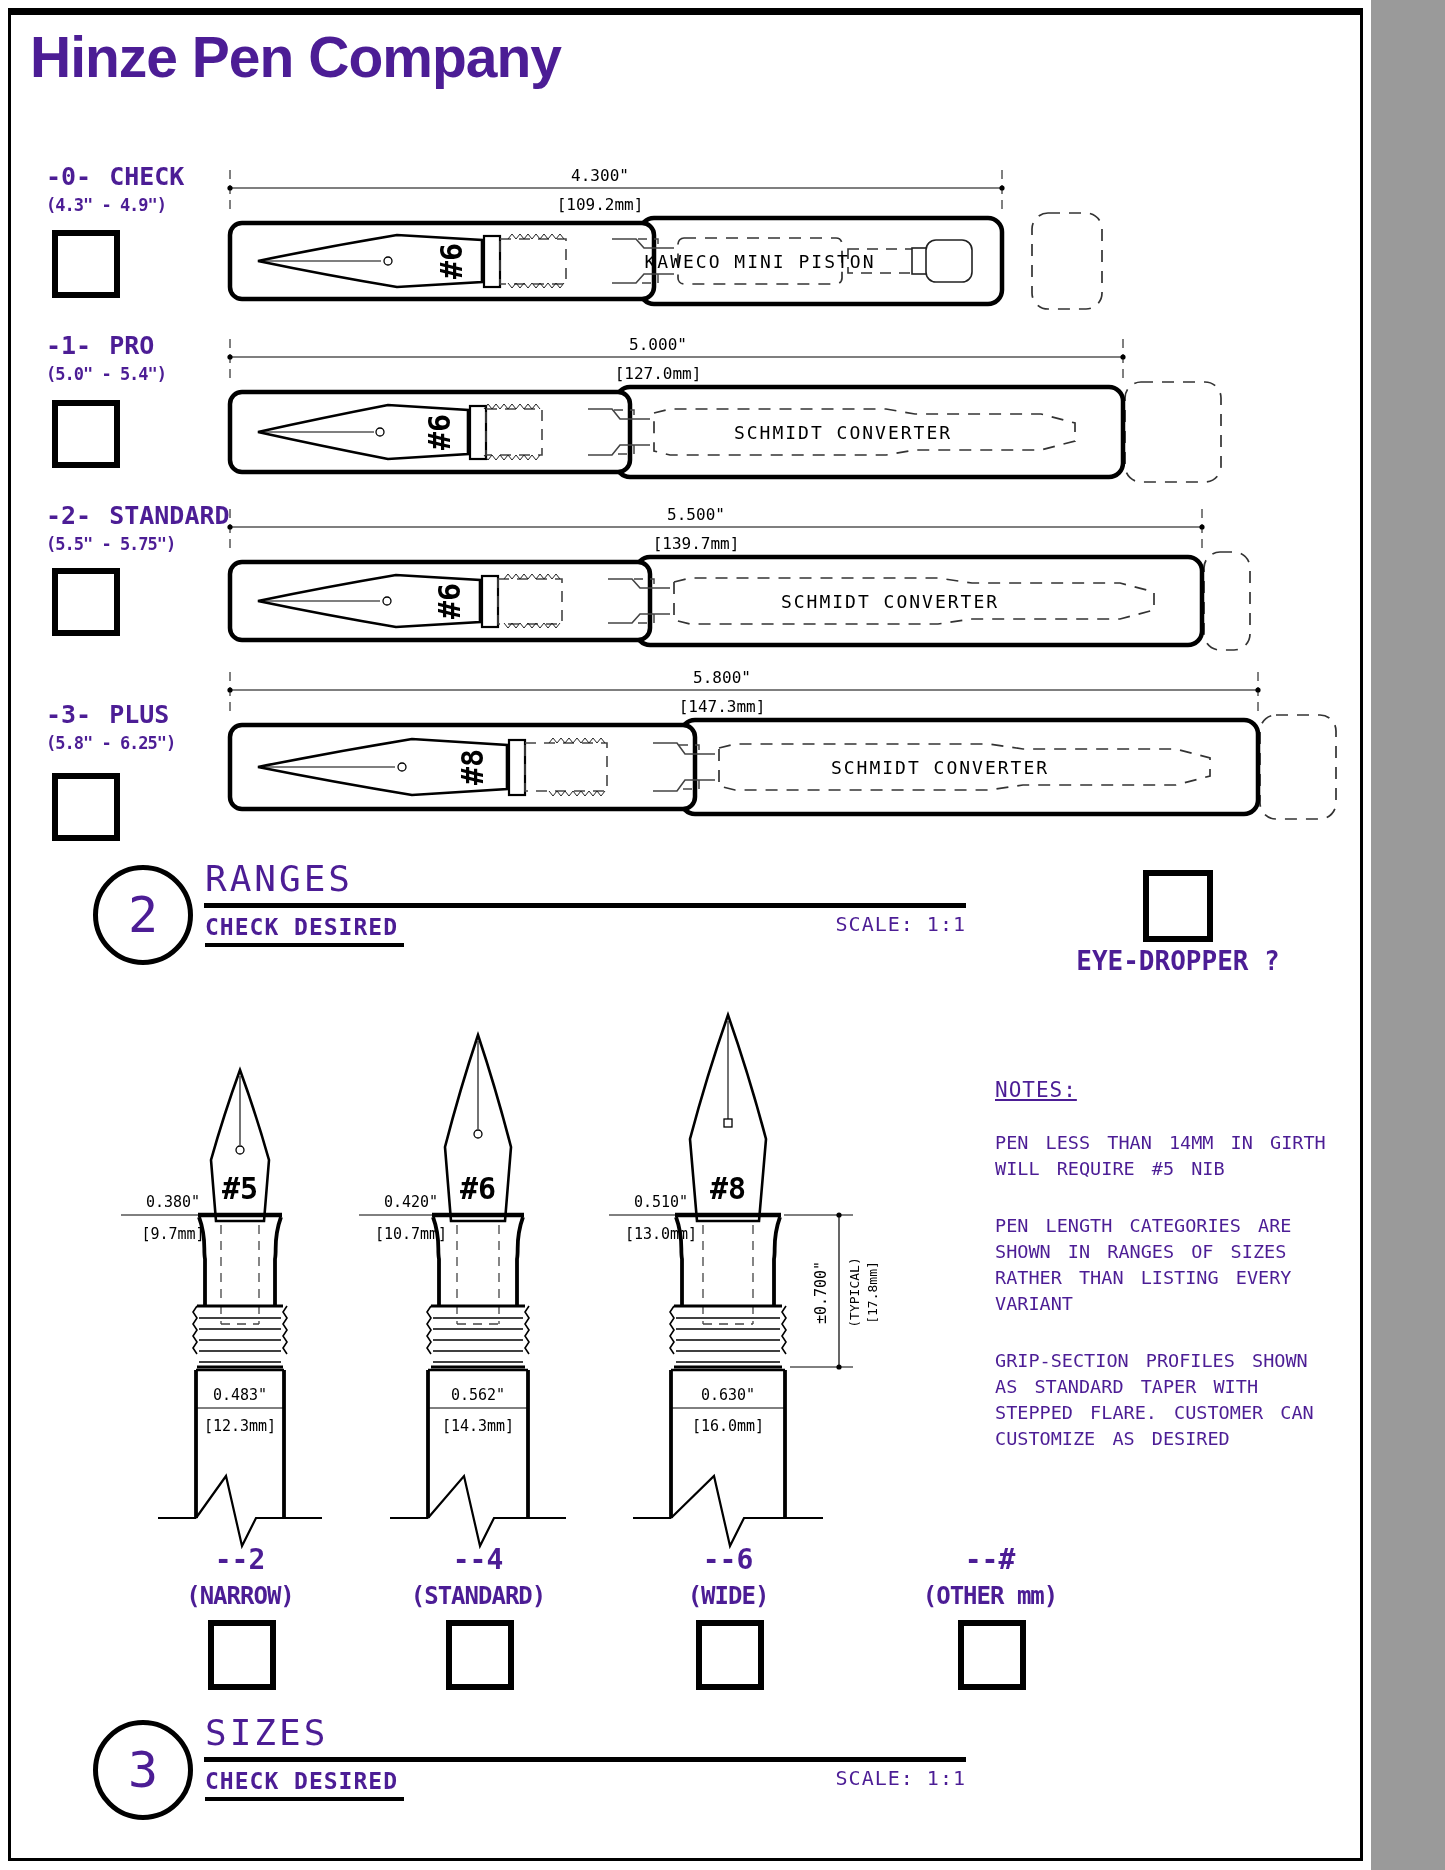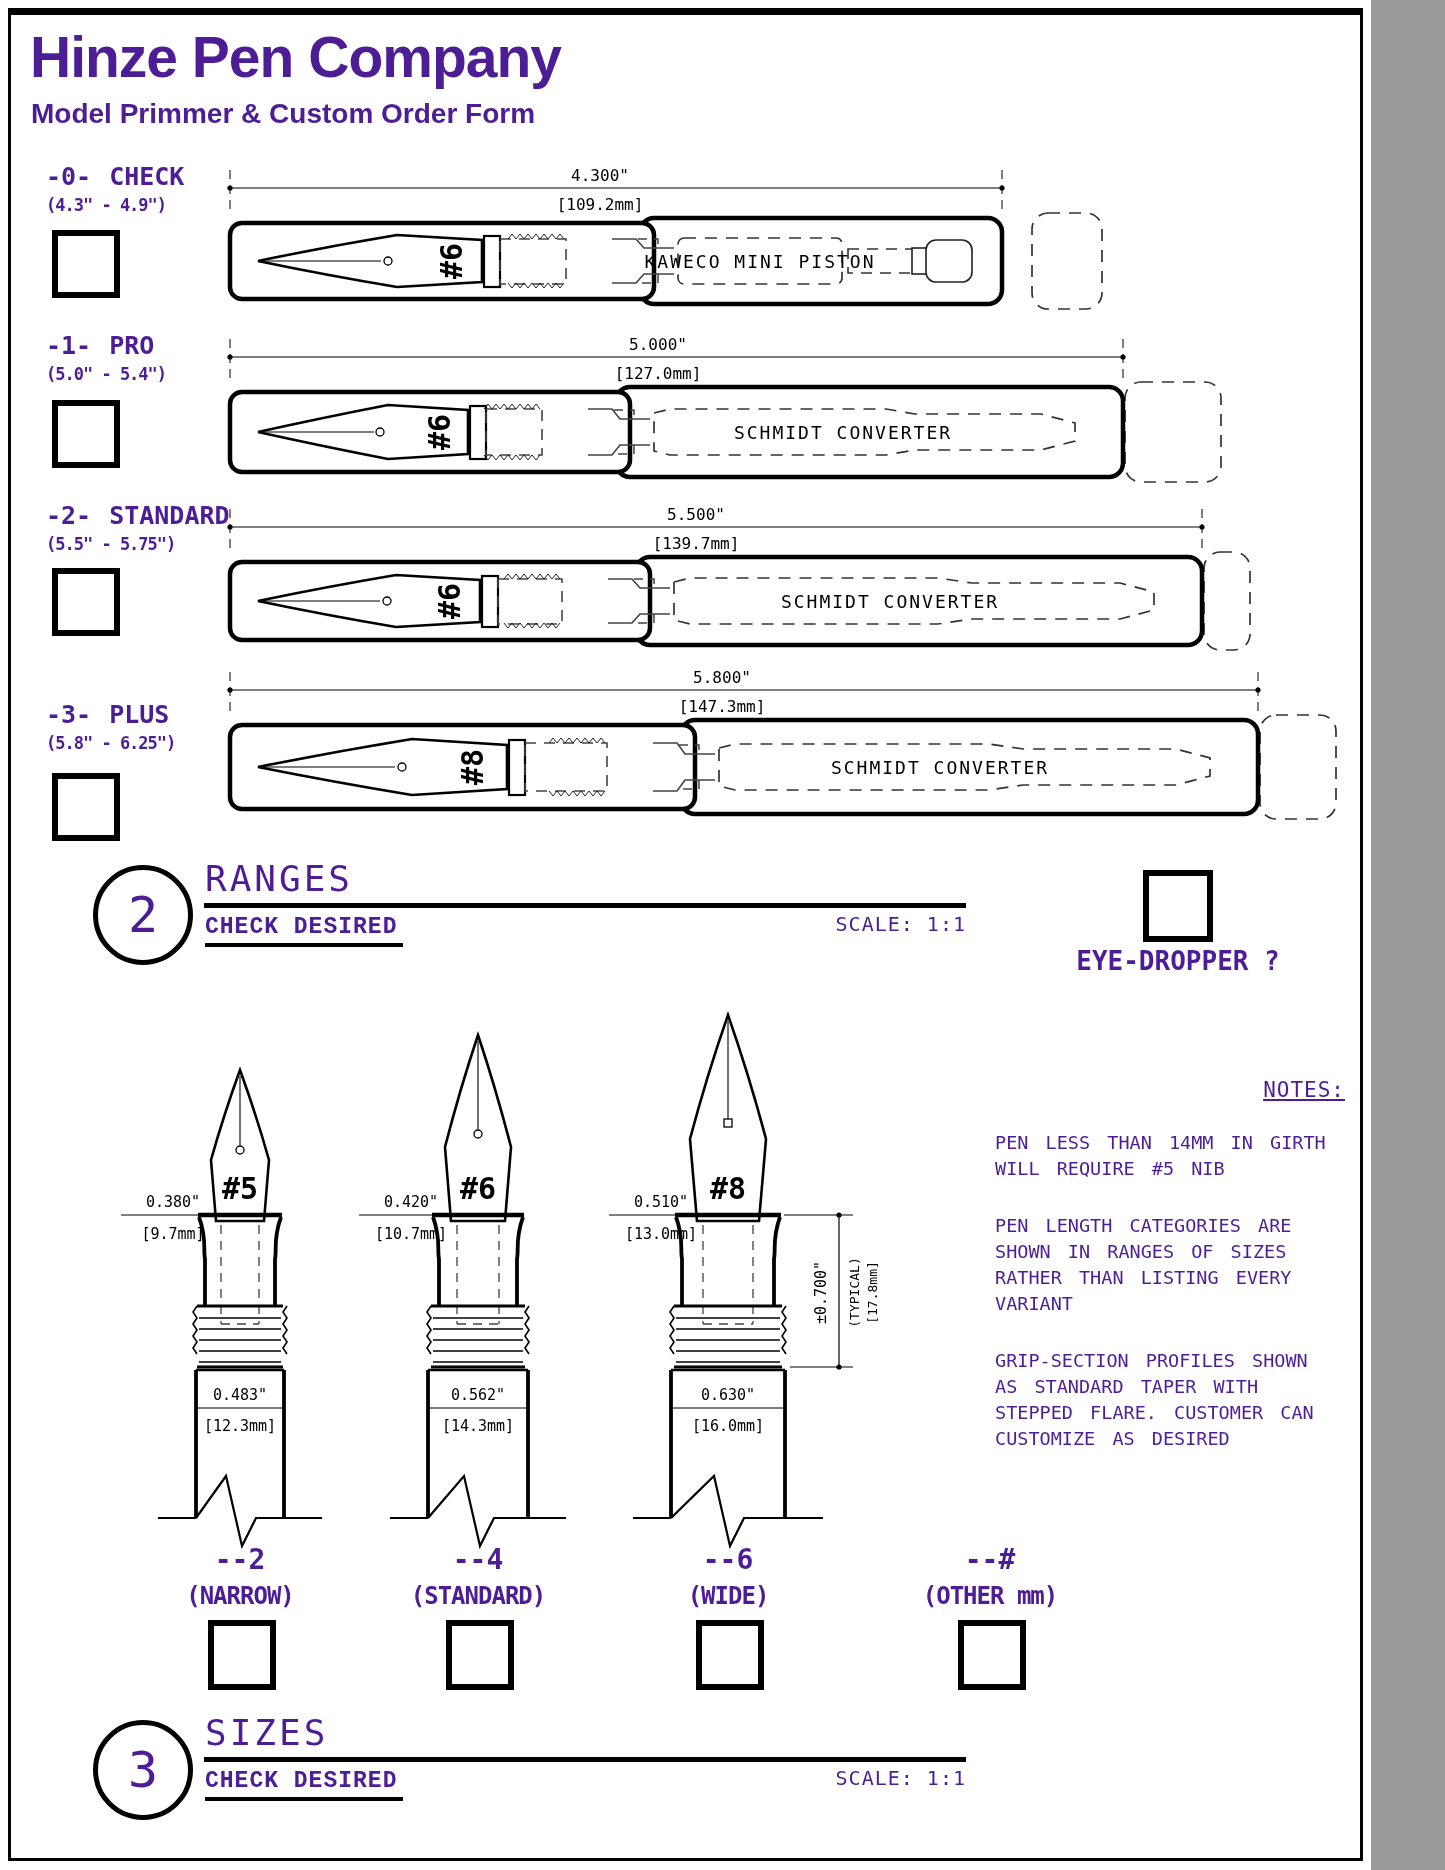--- a/index.html
+++ b/index.html
@@ -24,42 +24,41 @@
 
   .cb{position:absolute;background:#fff;border:6px solid #000;}
   .cb-len{width:56px;height:56px;border-width:6px;}
   .cb-w{width:56px;height:58px;border-width:6px;}
 
   .num-circle{width:90px;height:90px;border:5px solid #000;border-radius:50%;
               display:flex;align-items:center;justify-content:center;font-size:50px;}
   .sec-title{font-size:36px;letter-spacing:3px;}
   .sec-line{height:5px;background:#000;}
   .sec-check{font-size:23px;font-weight:bold;border-bottom:4px solid #000;padding:0 6px 3px 0;
-             letter-spacing:1px;font-family:Liberation Mono, monospace;}
+             letter-spacing:1px;}
   .sec-scale{font-size:20px;letter-spacing:1px;}
 
   .eyedrop-label{font-size:26px;font-weight:bold;text-align:center;letter-spacing:0;}
 
   .notes{left:995px;top:1078px;width:350px;}
   .notes h3{font-size:21px;font-weight:normal;text-decoration:underline;margin:0 0 28px 0;
-            letter-spacing:1px;text-align:right;}
+            letter-spacing:1px;}
   .notes p{font-size:18.5px;line-height:1.42;margin:0 0 30px 0;word-spacing:6px;}
 
   .wlabel{position:absolute;width:260px;text-align:center;font-weight:bold;}
   .wlabel .wcode{font-size:28px;}
   .wlabel .wname{font-size:24px;margin-top:6px;letter-spacing:-1px;}
 </style>
 </head>
 <body>
 
 <div class="page">
   <div class="frame"></div>
 
   <div class="abs title">Hinze Pen Company</div>
-  <div class="abs subtitle">Model Primmer &amp; Custom Order Form</div>
 
   <div id="length-rows" class="layer">
     <div class="abs len-label" style="top:162px">
       <div class="code-name">
         <span>-0-</span><span class="nm">CHECK</span>
       </div>
       <div class="range">(4.3" - 4.9")</div>
     </div>
     <div class="cb cb-len" style="left:52px;top:230px"></div>
     <svg class="abs" style="left:228px;top:166px" width="904" height="160" xmlns="http://www.w3.org/2000/svg">

